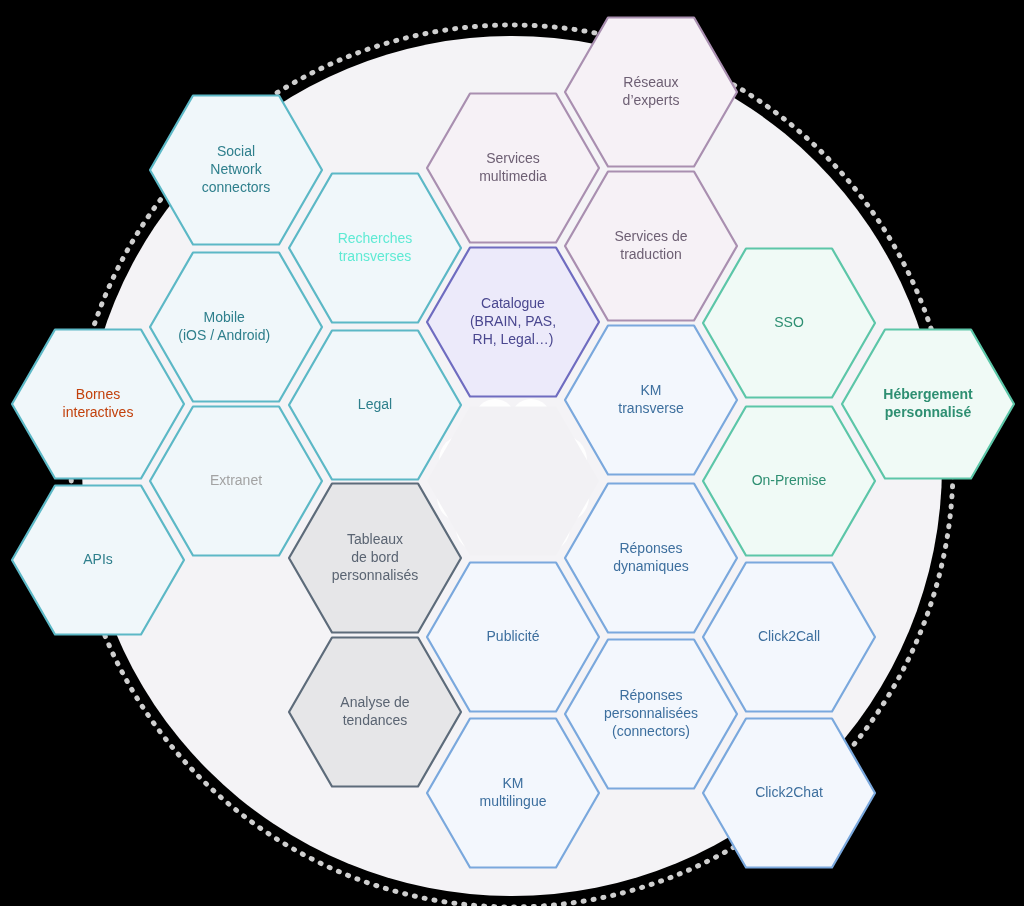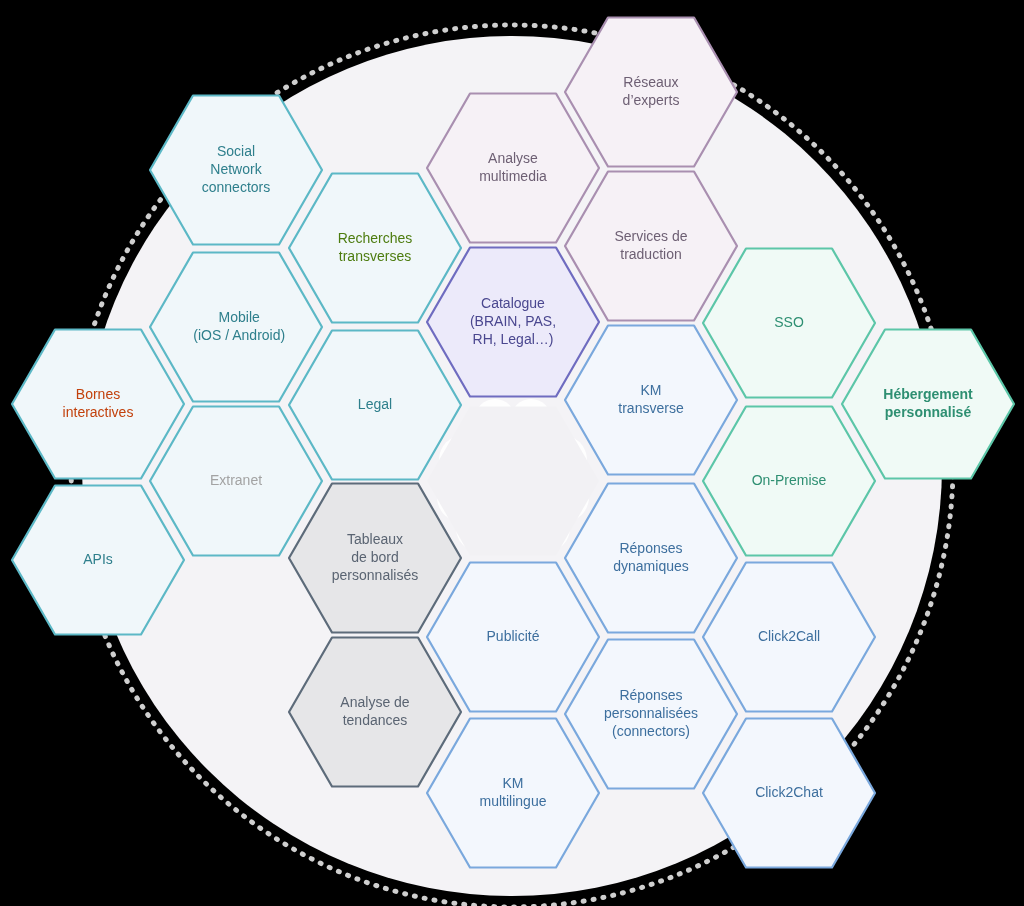--- a/index.html
+++ b/index.html
@@ -86,32 +86,32 @@
       </g>
   </svg>
 
   <div id="labels">
       <div class="hexlabel" style="left: 22.75px; top: 336.97px; width: 150.5px; height: 134.061px; color: #c2410c; font-size: 14px;">Bornes
 interactives</div>
       <div class="hexlabel" style="left: 22.75px; top: 492.97px; width: 150.5px; height: 134.061px; color: rgb(46, 127, 140); font-size: 14px;">APIs</div>
       <div class="hexlabel" style="left: 160.75px; top: 102.97px; width: 150.5px; height: 134.061px; color: rgb(46, 127, 140); font-size: 14px;">Social
 Network
 connectors</div>
-      <div class="hexlabel" style="left: 164px; top: 259.97px; width: 150.5px; height: 134.061px; color: rgb(46, 127, 140); font-size: 14px;">Mobile
+      <div class="hexlabel" style="left: 149px; top: 259.97px; width: 150.5px; height: 134.061px; color: rgb(46, 127, 140); font-size: 14px;">Mobile
 (iOS / Android)</div>
       <div class="hexlabel" style="left: 160.75px; top: 413.97px; width: 150.5px; height: 134.061px; color: #a3a3a3; font-size: 14px;">Extranet</div>
-      <div class="hexlabel" style="left: 299.75px; top: 180.97px; width: 150.5px; height: 134.061px; color: #4d7c0f; font-size: 14px;">Recherches
+      <div class="hexlabel" style="left: 299.75px; top: 180.97px; width: 150.5px; height: 134.061px; color: #5eead4; font-size: 14px;">Recherches
 transverses</div>
       <div class="hexlabel" style="left: 299.75px; top: 337.97px; width: 150.5px; height: 134.061px; color: rgb(46, 127, 140); font-size: 14px;">Legal</div>
       <div class="hexlabel" style="left: 299.75px; top: 490.97px; width: 150.5px; height: 134.061px; color: rgb(90, 100, 114); font-size: 14px;">Tableaux
 de bord
 personnalisés</div>
       <div class="hexlabel" style="left: 299.75px; top: 644.97px; width: 150.5px; height: 134.061px; color: rgb(90, 100, 114); font-size: 14px;">Analyse de
 tendances</div>
-      <div class="hexlabel" style="left: 437.75px; top: 100.97px; width: 150.5px; height: 134.061px; color: rgb(109, 95, 115); font-size: 14px;">Analyse
+      <div class="hexlabel" style="left: 437.75px; top: 100.97px; width: 150.5px; height: 134.061px; color: rgb(109, 95, 115); font-size: 14px;">Services
 multimedia</div>
       <div class="hexlabel" style="left: 437.75px; top: 254.97px; width: 150.5px; height: 134.061px; color: rgb(74, 71, 143); font-size: 14px;">Catalogue
 (BRAIN, PAS,
 RH, Legal…)</div>
       <div class="hexlabel" style="left: 437.75px; top: 569.97px; width: 150.5px; height: 134.061px; color: rgb(61, 111, 158); font-size: 14px;">Publicité</div>
       <div class="hexlabel" style="left: 437.75px; top: 725.97px; width: 150.5px; height: 134.061px; color: rgb(61, 111, 158); font-size: 14px;">KM
 multilingue</div>
       <div class="hexlabel" style="left: 575.75px; top: 24.9696px; width: 150.5px; height: 134.061px; color: rgb(109, 95, 115); font-size: 14px;">Réseaux
 d’experts</div>
       <div class="hexlabel" style="left: 575.75px; top: 178.97px; width: 150.5px; height: 134.061px; color: rgb(109, 95, 115); font-size: 14px;">Services de

